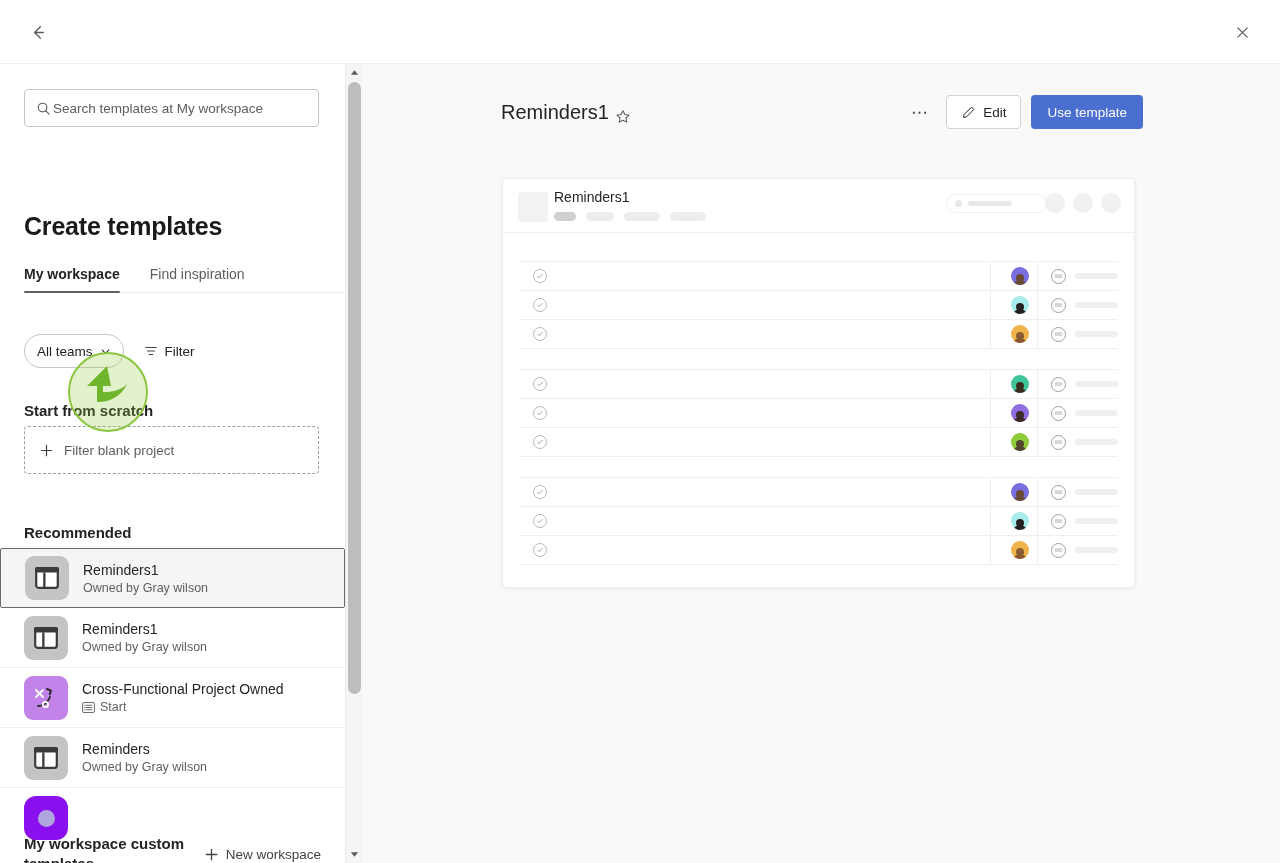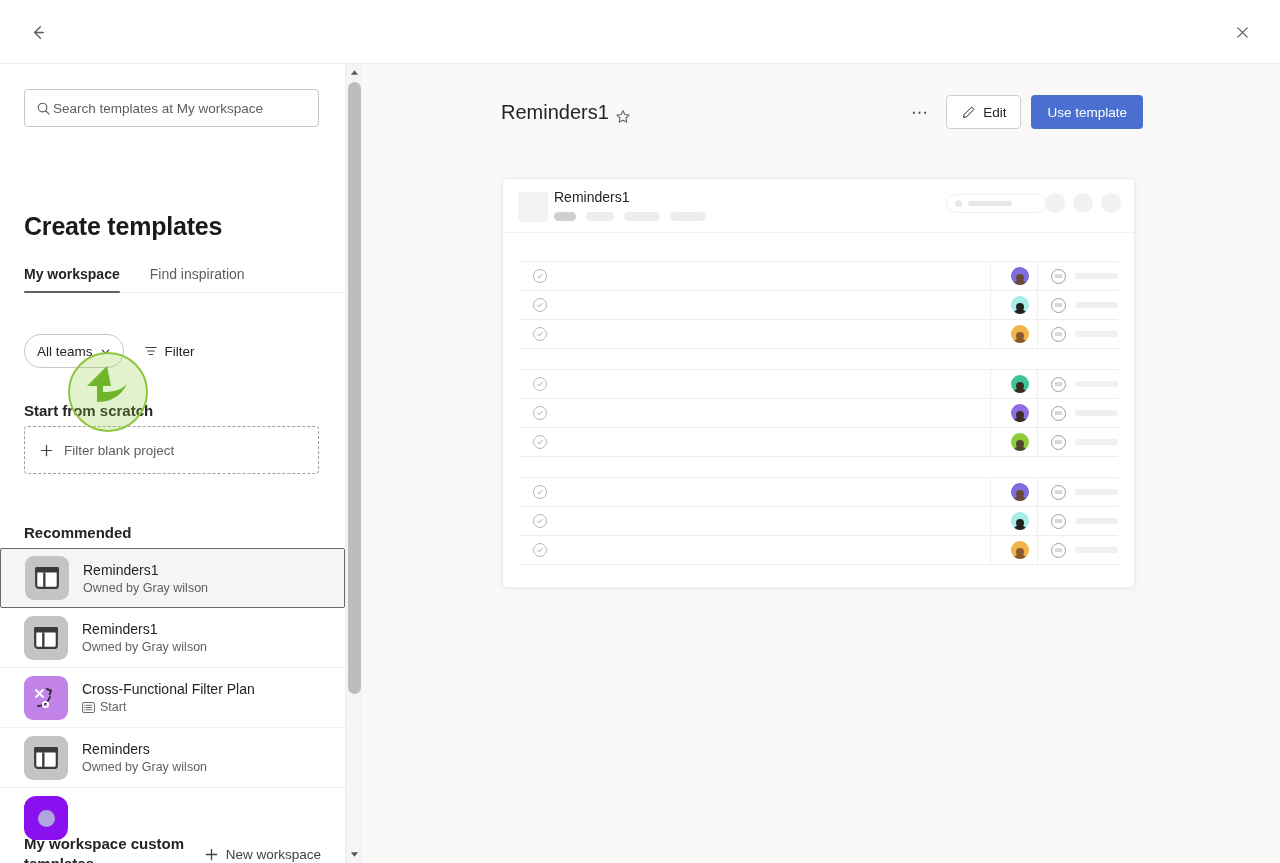--- a/index.html
+++ b/index.html
@@ -354,21 +354,21 @@
         <div class="rec-item">
           <div class="rec-icon purple">
             <svg width="26" height="24" viewBox="0 0 26 24" fill="none">
               <path d="M3 4l7 7M10 4l-7 7" stroke="#ffffff" stroke-width="1.9" stroke-linecap="round"></path>
               <path d="M5 20c6 0 10-4 12-9" stroke="#2b2b2b" stroke-width="1.9" stroke-linecap="round" fill="none"></path>
               <path d="M14 3l4 1.6-1.3 3.8" stroke="#2b2b2b" stroke-width="1.9" stroke-linecap="round" stroke-linejoin="round" fill="none"></path>
               <circle cx="12.5" cy="18.5" r="2.6" stroke="#ffffff" stroke-width="1.8" fill="none"></circle>
             </svg>
           </div>
           <div class="rec-text">
-            <div class="rec-name">Cross-Functional Filter Plan</div>
+            <div class="rec-name">Cross-Functional Project Owned</div>
             <div class="rec-sub">
               <span style="display: flex;">
                 <svg width="13" height="13" viewBox="0 0 14 14" fill="none">
                   <rect x="0.6" y="1.6" width="12.8" height="10.8" rx="1.6" stroke="#616161" stroke-width="1"></rect>
                   <path d="M4.2 4.6h6.4M4.2 7h6.4M4.2 9.4h6.4" stroke="#616161" stroke-width="1" stroke-linecap="round"></path>
                   <circle cx="2.6" cy="4.6" r="0.6" fill="#616161"></circle>
                   <circle cx="2.6" cy="7" r="0.6" fill="#616161"></circle>
                   <circle cx="2.6" cy="9.4" r="0.6" fill="#616161"></circle>
                 </svg>
               </span>

